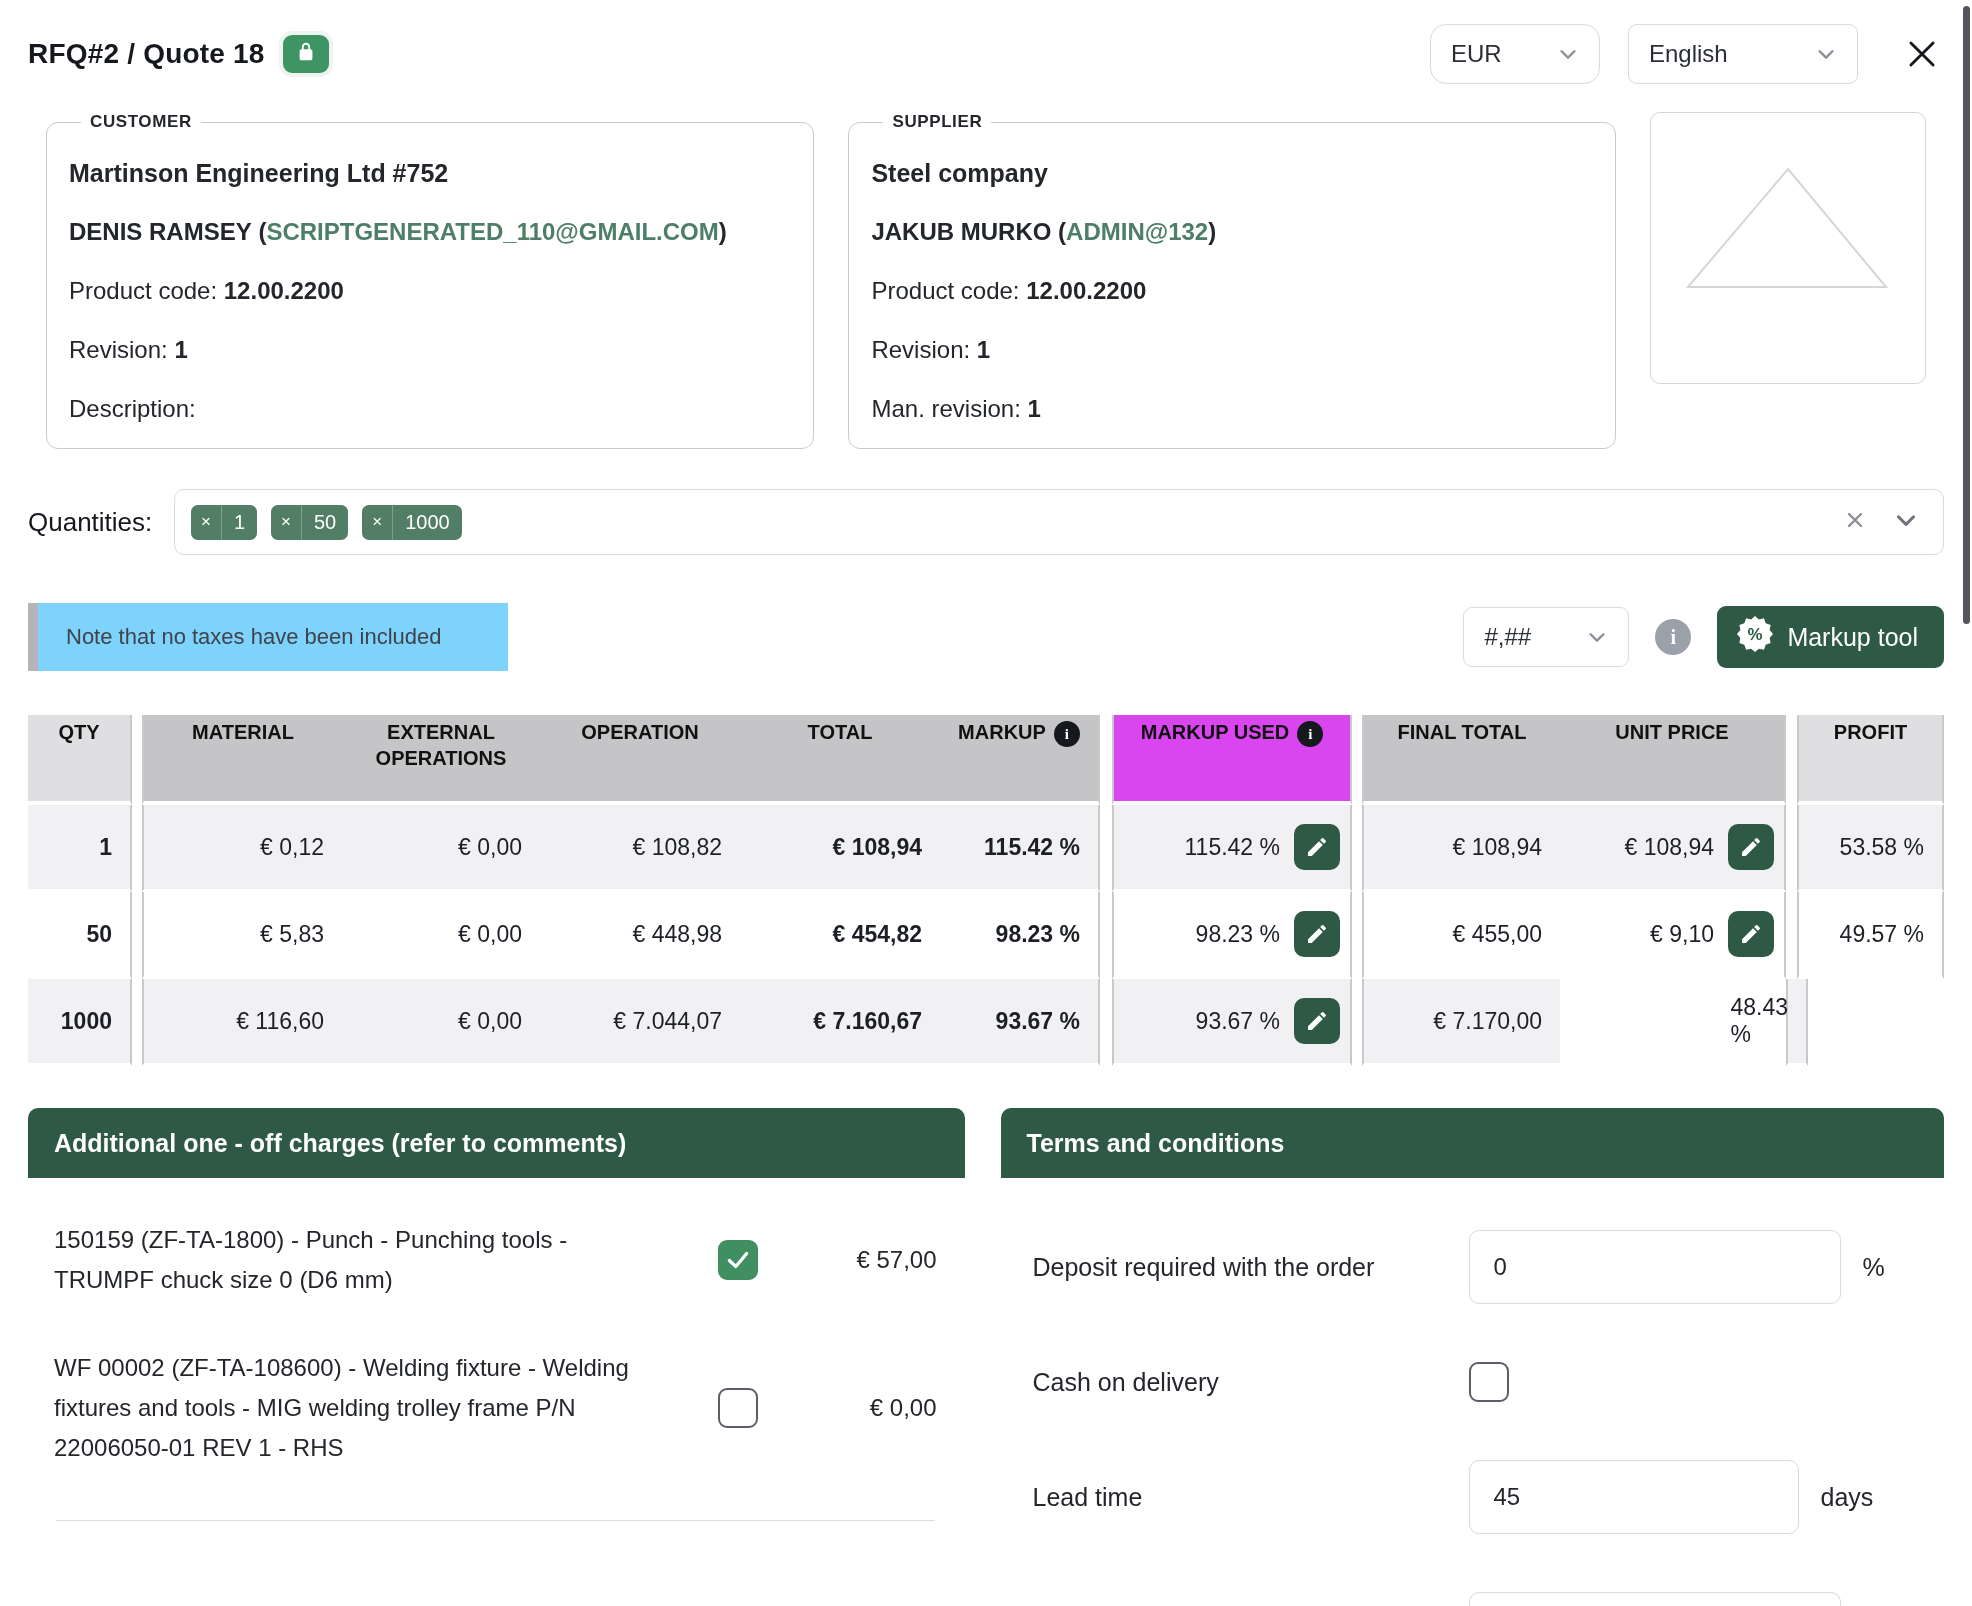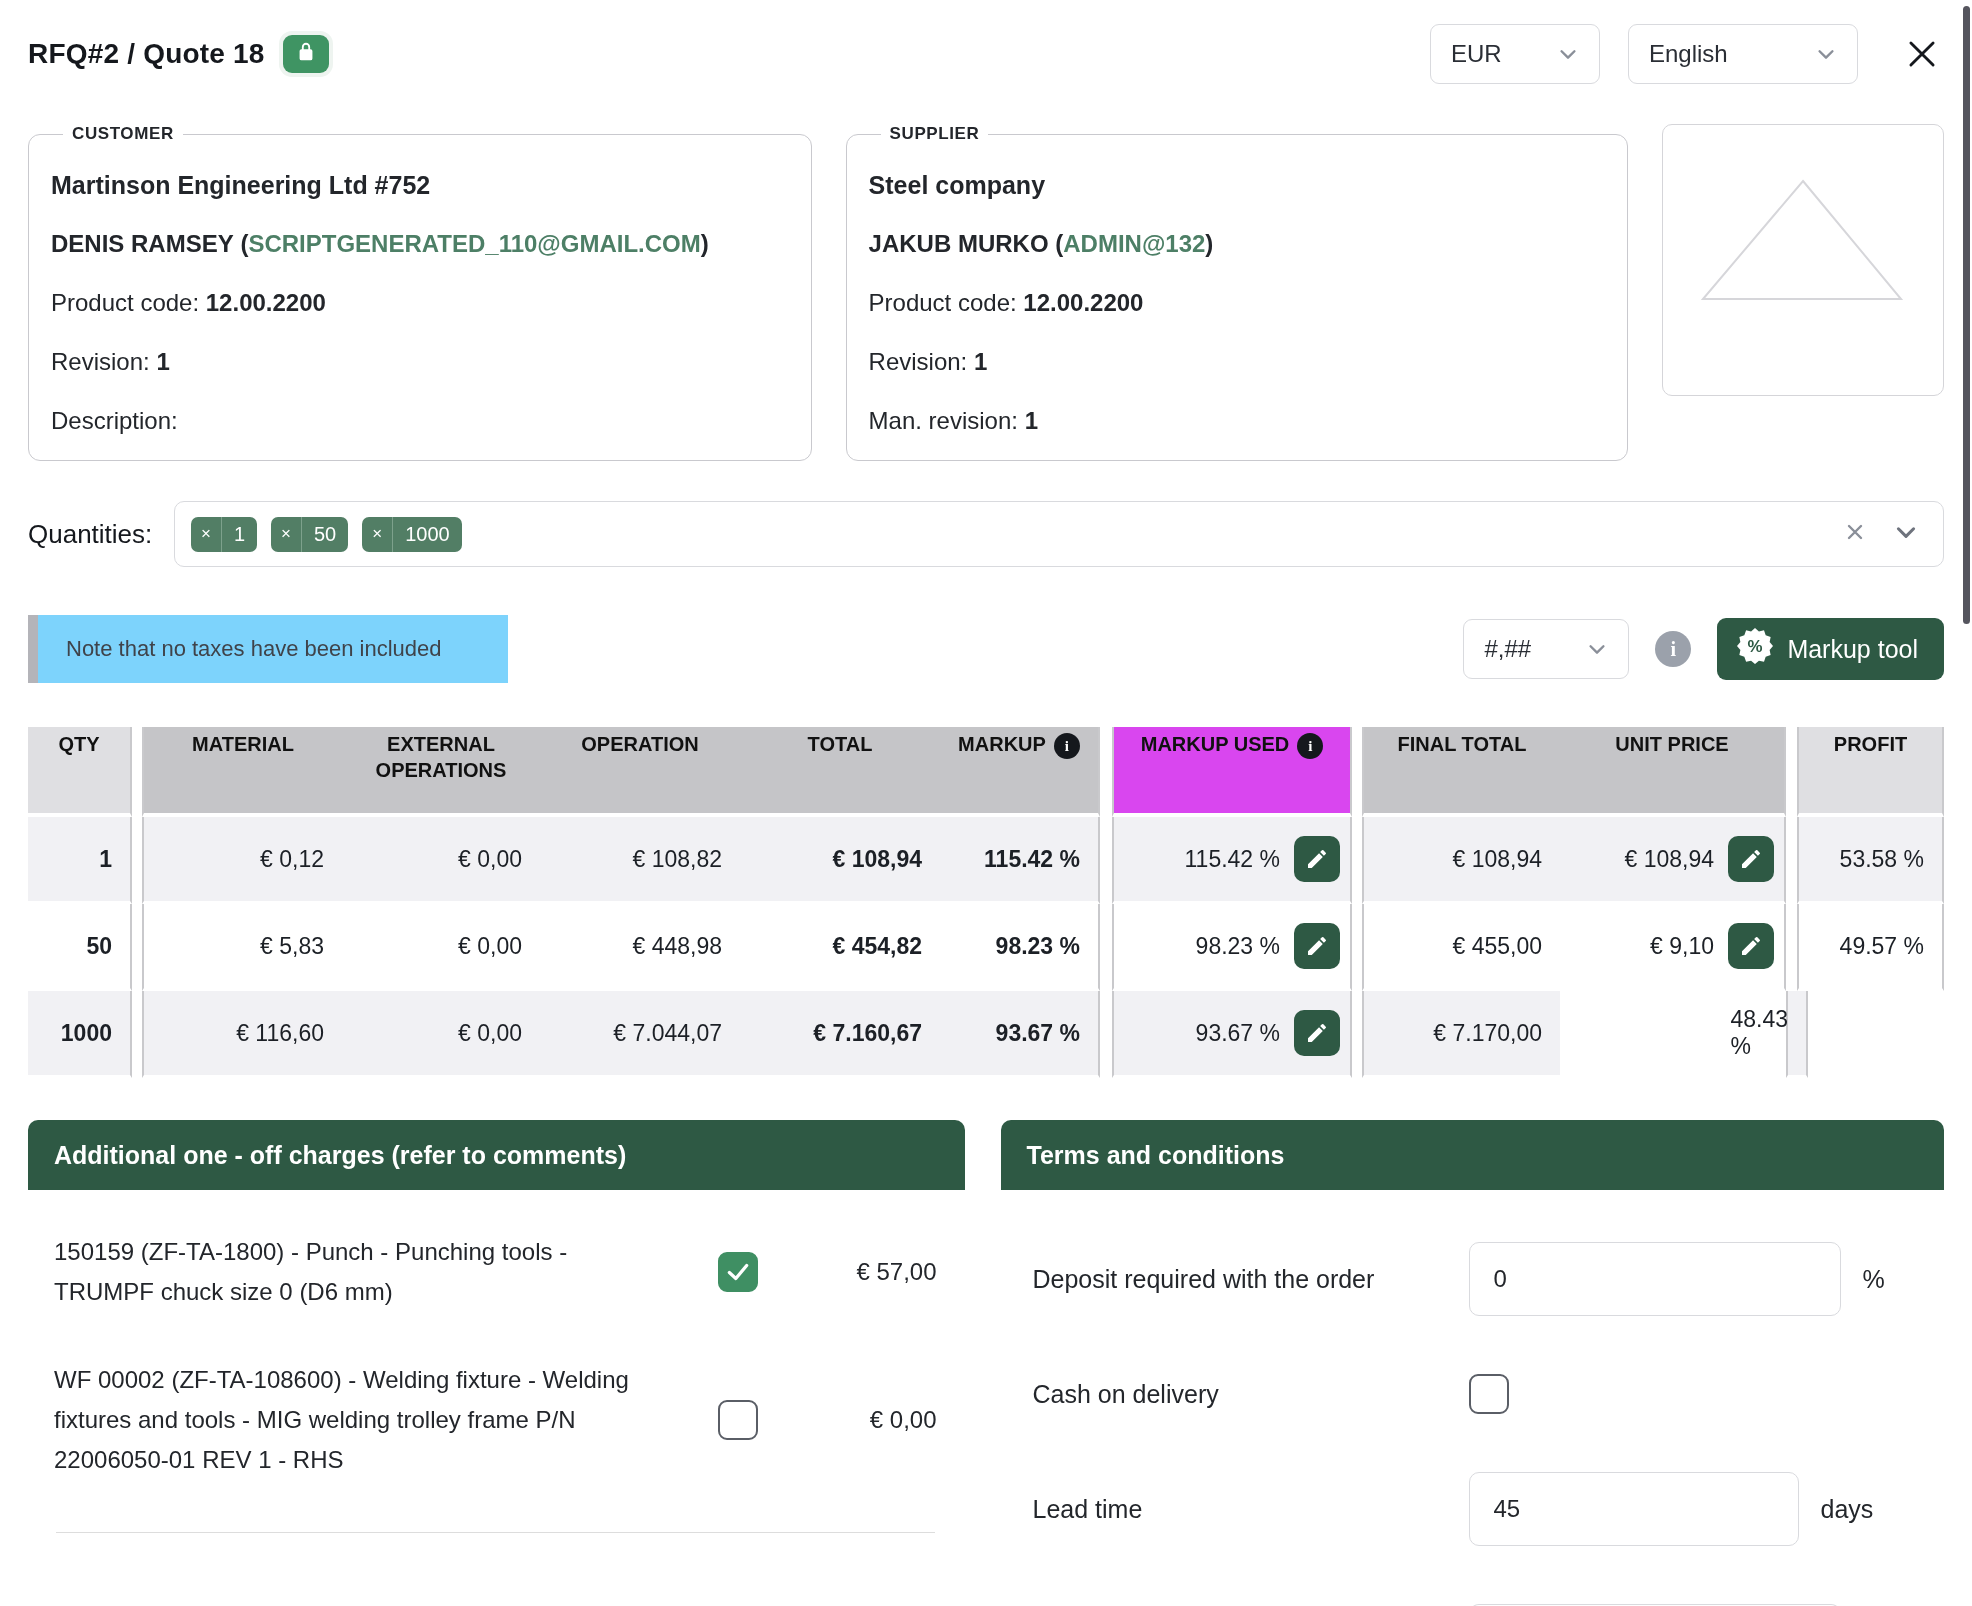--- a/index.html
+++ b/index.html
@@ -7,27 +7,27 @@
   body { font-family:"Liberation Sans", sans-serif; color:#1c2026; }
   .page { position:relative; width:1972px; height:1606px; overflow:hidden; background:#fff; }
 
   
   .topbar { display:flex; align-items:center; padding:24px 28px 0 28px; }
   .title { font-size:28px; font-weight:bold; color:#15181d; letter-spacing:.2px; }
   .lock-badge { width:46px; height:38px; border-radius:9px; background:#3f9463; display:flex; align-items:center; justify-content:center; margin-left:18px; box-shadow:0 0 0 4px #eef4f0; }
   .topbar-right { margin-left:auto; display:flex; align-items:center; gap:28px; }
   .select { height:60px; border:1px solid #d9dade; border-radius:9px; background:#fff; display:flex; align-items:center; padding:0 20px; font-size:24px; color:#2a2e35; cursor:pointer; }
   .select .sel-val { flex:1; }
-  .sel-eur { width:170px; }
+  .sel-eur { width:170px;border-radius:16px; }
   .sel-lang { width:230px; }
   .chev { width:22px; height:22px; flex:none; margin-left:16px; }
   .close-btn { width:44px; height:44px; display:flex; align-items:center; justify-content:center; margin-left:14px; cursor:pointer; }
 
   
-  .boxes { display:flex; gap:34px; margin-top:40px; padding:0 28px; align-items:flex-start; }
+  .boxes { display:flex; gap:34px; margin-top:28px; padding:0 46px; align-items:flex-start; }
   fieldset.infobox { border:1px solid #c9c9ce; border-radius:12px; padding:20px 22px 10px 22px; height:337px; }
   fieldset.infobox legend { font-size:17px; font-weight:bold; letter-spacing:.6px; color:#23262b; padding:0 9px; margin-left:12px; }
   .box-customer { width:784px; }
   .box-supplier { width:783px; }
   .infoline { font-size:24px; color:#23262b; margin:0 0 29px 0; line-height:30px; }
   .infoline.company { font-weight:bold; font-size:25px; margin-top:6px; }
   .infoline .b { font-weight:bold; }
   .infoline .mail { color:#4d7f66; font-weight:bold; }
   .thumb { width:282px; height:272px; border:1px solid #d5d5d9; border-radius:10px; display:flex; align-items:center; justify-content:center; }
 

